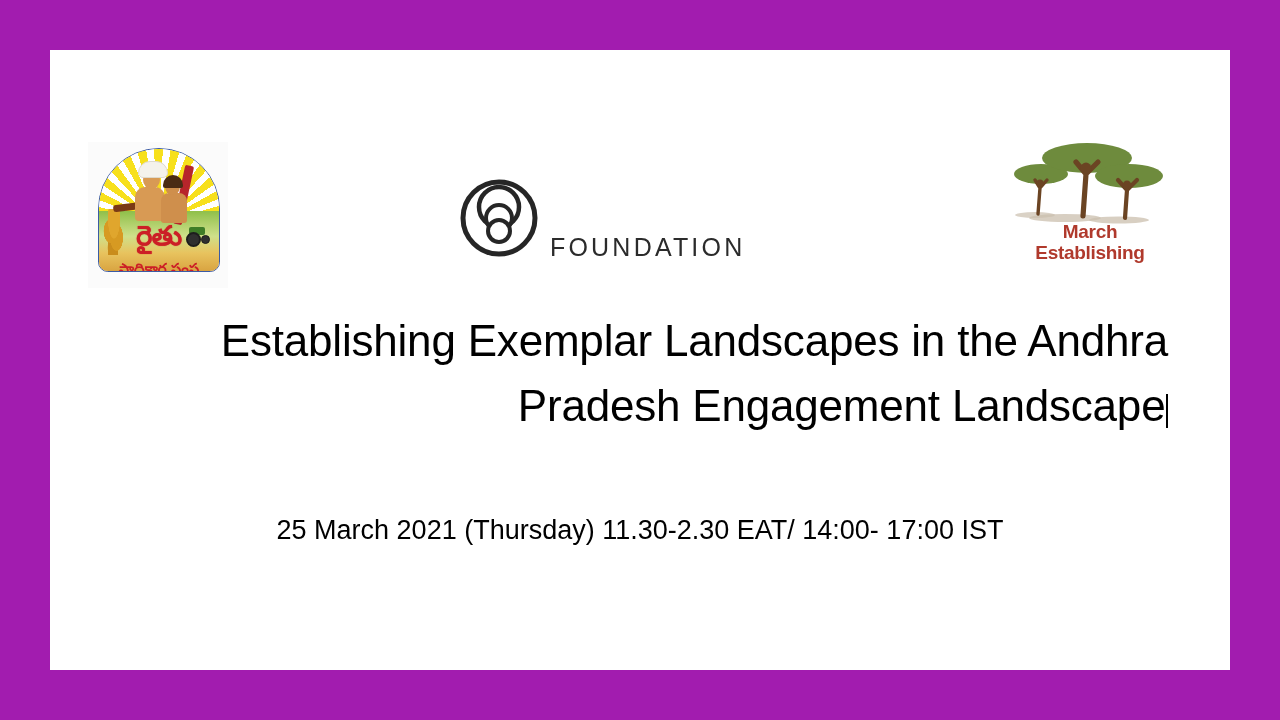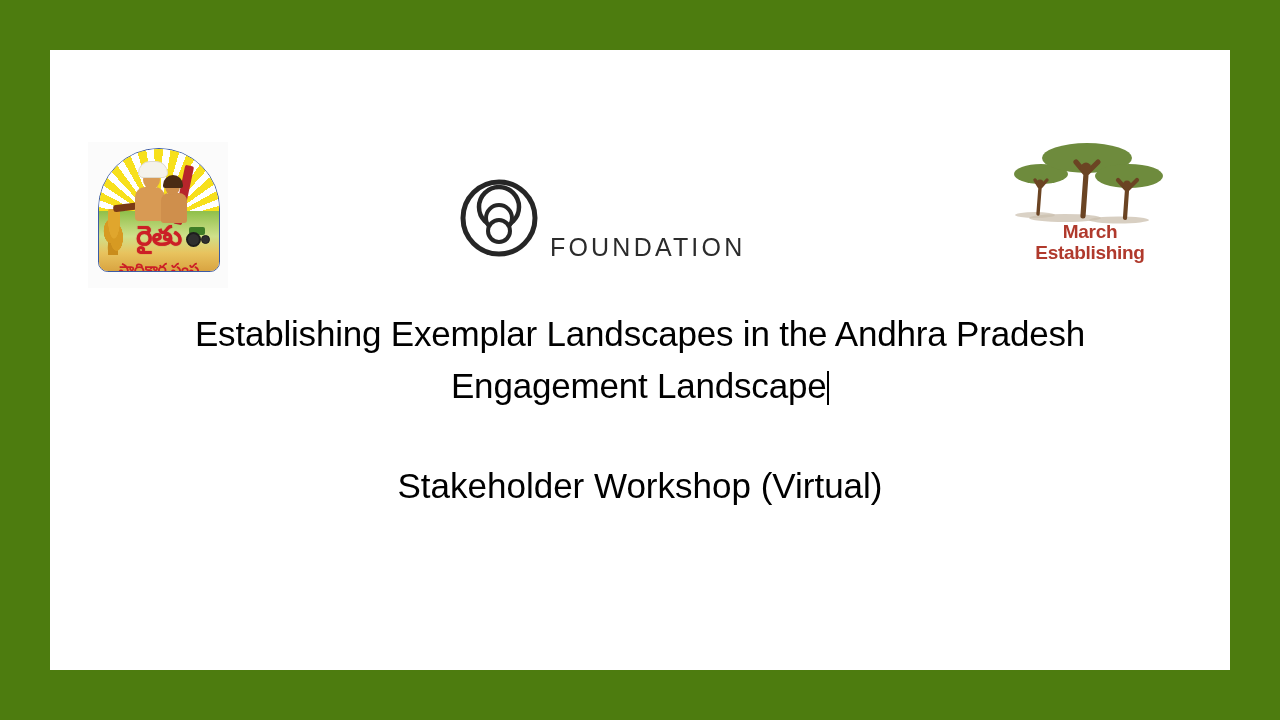--- a/index.html
+++ b/index.html
@@ -13,21 +13,21 @@
     height: 720px;
     overflow: hidden;
     font-family: "Liberation Sans", sans-serif;
   }
 
   .slide-frame {
     position: absolute;
     left: 0; top: 0;
     width: 1280px;
     height: 720px;
-    background: #4d7c0f;
+    background: #a21caf;
   }
 
   .slide-canvas {
     position: absolute;
     left: 50px;
     top: 50px;
     width: 1180px;
     height: 620px;
     background: #ffffff;
   }
@@ -214,23 +214,23 @@
     color: #b0392c;
     letter-spacing: -0.3px;
   }
 
   
   .slide-title {
     position: absolute;
     left: 62px;
     top: 258px;
     width: 1056px;
-    text-align: center;
-    font-family: "Liberation Sans", sans-serif;
-    font-size: 35px;
+    text-align: right;
+    font-family: "Liberation Sans", sans-serif;
+    font-size: 44px;
     font-weight: normal;
     color: #000000;
     line-height: 1.48;
     letter-spacing: -0.2px;
     white-space: pre-line;
   }
   .caret {
     display: inline-block;
     width: 1.6px;
     height: 34px;
@@ -342,19 +342,19 @@
         <div class="af-text">
           <div>March</div>
           <div>Establishing</div>
         </div>
       </div>
 
     </div>
 
     <div class="slide-title"><span>Establishing Exemplar Landscapes in the Andhra Pradesh Engagement Landscape</span><span class="caret"></span></div>
 
-    <div class="slide-sub1">
-      <span>Stakeholder Workshop (Virtual)</span>
+
+    <div class="slide-sub2">
+      <span>25 March 2021 (Thursday) 11.30-2.30 EAT/ 14:00- 17:00 IST</span>
     </div>
-
 
   </div>
 </div>
 
 </body></html>

